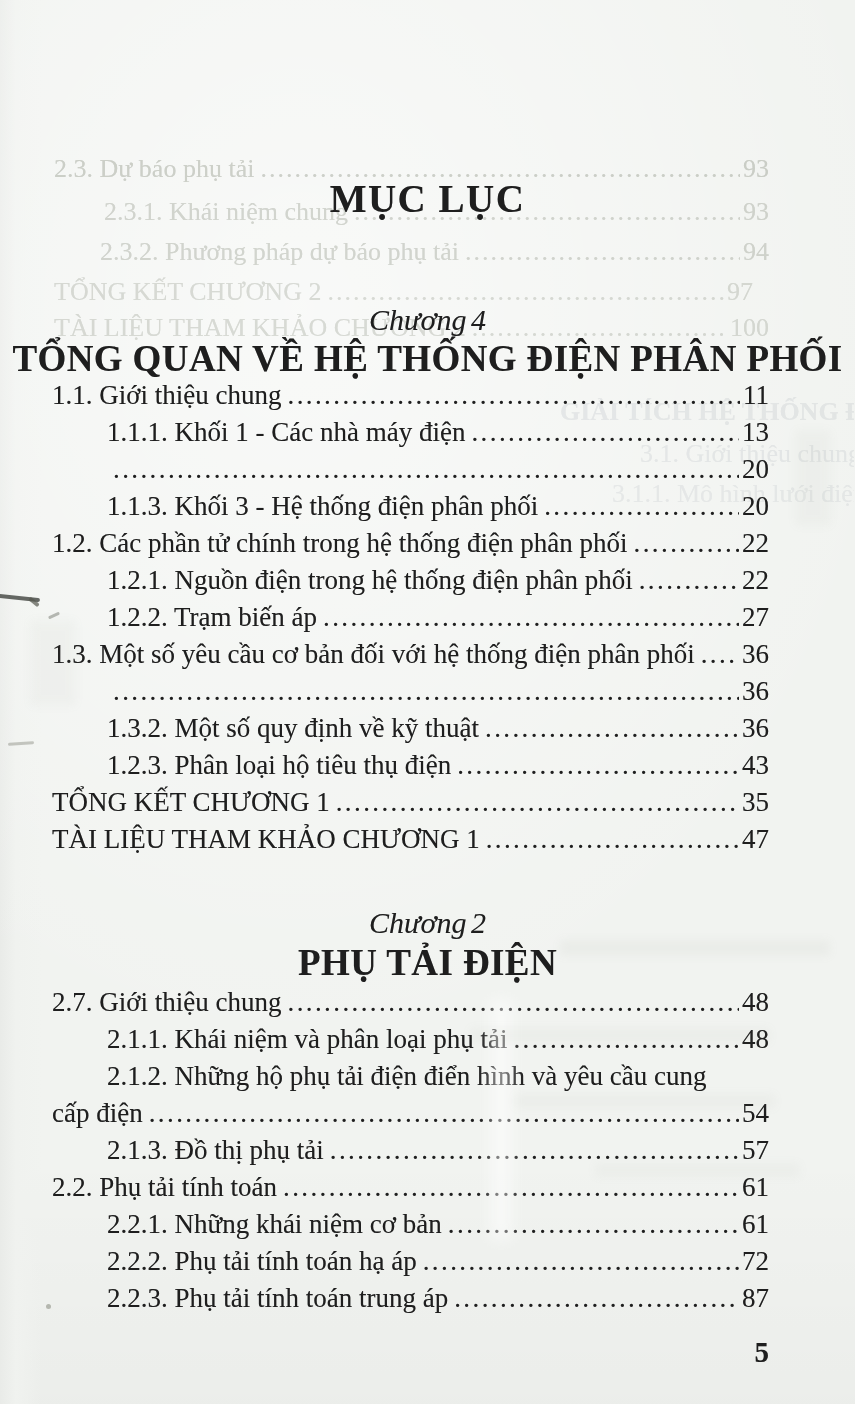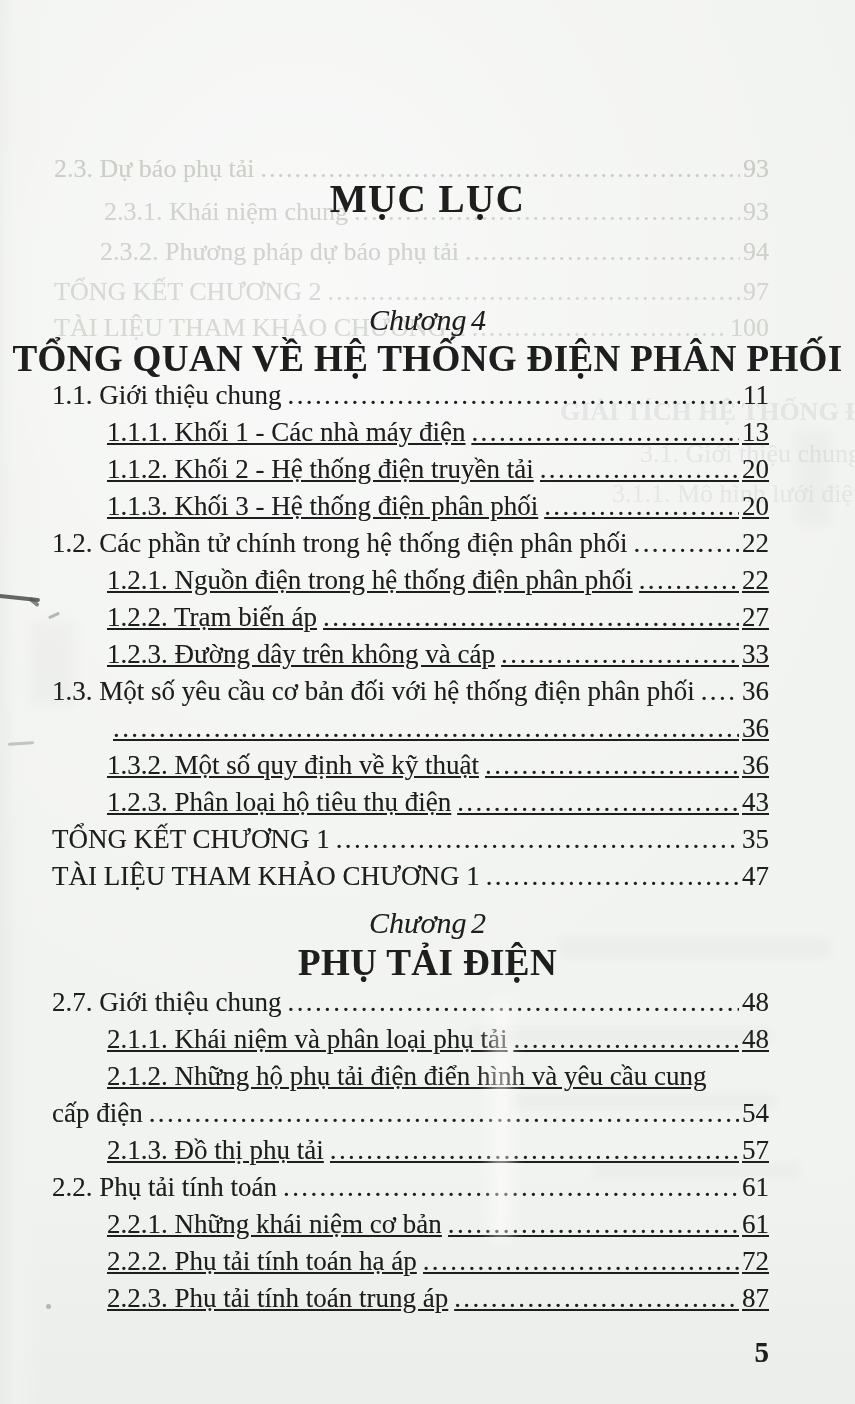--- a/index.html
+++ b/index.html
@@ -31,40 +31,40 @@
     font-weight:bold;font-size:37px;letter-spacing:.4px;
   }
   .cl1{top:303px}.ct1{top:337px}
   .cl2{top:906px}.ct2{top:941px}
   
   .front-row{position:absolute;top:249px;left:52px;right:86px;}
   .entries{position:absolute;left:52px;right:86px;}
   .e1{top:377px}
   .e2{top:984px}
   .row{display:flex;align-items:baseline;font-size:27px;line-height:37px;color:#1e1e1e;}
-  .ind{padding-left:55px;text-decoration:underline;}
+  .ind{padding-left:55px;}
   .lbl{white-space:pre;}
   .leader{flex:1;overflow:hidden;white-space:nowrap;margin-left:6px;margin-right:3px;}
   .leader::after{
     content:"........................................................................................................................................................";
     letter-spacing:2.4px;
   }
   .pg{white-space:nowrap;}
   .nopage .leader,.nopage .pg{visibility:hidden;}
   .folio{position:absolute;top:1336px;right:86px;font-size:29px;font-weight:bold;}
   
   .ghost{
     position:absolute;display:flex;align-items:baseline;
     font-size:26px;line-height:32px;color:#7d8472;filter:blur(.5px);
   }
   .ghost .leader::after{letter-spacing:2px;}
   .g0{top:153px;left:54px;right:86px;opacity:.34}
   .g1{top:196px;left:104px;right:86px;opacity:.30}
   .g2{top:236px;left:100px;right:86px;opacity:.30}
-  .g3{top:276px;left:54px;right:86px;opacity:.26}
+  .g3{top:276px;left:54px;right:102px;opacity:.26}
   .g4{top:312px;left:54px;right:86px;opacity:.26}
   .g5{top:396px;left:560px;width:294px;opacity:.15;font-weight:bold;overflow:hidden;white-space:nowrap;color:#8a93a0}
   .g6{top:438px;left:640px;width:214px;opacity:.14;overflow:hidden;white-space:nowrap;color:#8a93a0}
   .g7{top:478px;left:612px;width:242px;opacity:.13;overflow:hidden;white-space:nowrap;color:#8a93a0}
   
   .sm{position:absolute;background:#8f9788;filter:blur(5px);}
   .s0{left:795px;top:430px;width:36px;height:96px;opacity:.05}
   .s1{left:560px;top:940px;width:270px;height:16px;opacity:.07}
   .s2{left:470px;top:1028px;width:300px;height:15px;opacity:.06}
   .s3{left:515px;top:1094px;width:260px;height:14px;opacity:.06}
@@ -122,21 +122,20 @@
         <span class="lbl">1.1. Giới thiệu chung</span>
         <span class="leader"></span>
         <span class="pg">11</span>
       </div>
       <div class="row ind">
         <span class="lbl">1.1.1. Khối 1 - Các nhà máy điện</span>
         <span class="leader"></span>
         <span class="pg">13</span>
       </div>
       <div class="row ind">
-        <span class="lbl">1.1.2. Khối 2 - Hệ thống điện truyền tải</span>
         <span class="leader"></span>
         <span class="pg">20</span>
       </div>
       <div class="row ind">
         <span class="lbl">1.1.3. Khối 3 - Hệ thống điện phân phối</span>
         <span class="leader"></span>
         <span class="pg">20</span>
       </div>
       <div class="row">
         <span class="lbl">1.2. Các phần tử chính trong hệ thống điện phân phối</span>
@@ -145,25 +144,20 @@
       </div>
       <div class="row ind">
         <span class="lbl">1.2.1. Nguồn điện trong hệ thống điện phân phối</span>
         <span class="leader"></span>
         <span class="pg">22</span>
       </div>
       <div class="row ind">
         <span class="lbl">1.2.2. Trạm biến áp</span>
         <span class="leader"></span>
         <span class="pg">27</span>
-      </div>
-      <div class="row ind">
-        <span class="lbl">1.2.3. Đường dây trên không và cáp</span>
-        <span class="leader"></span>
-        <span class="pg">33</span>
       </div>
       <div class="row">
         <span class="lbl">1.3. Một số yêu cầu cơ bản đối với hệ thống điện phân phối</span>
         <span class="leader"></span>
         <span class="pg">36</span>
       </div>
       <div class="row ind">
         <span class="leader"></span>
         <span class="pg">36</span>
       </div>

